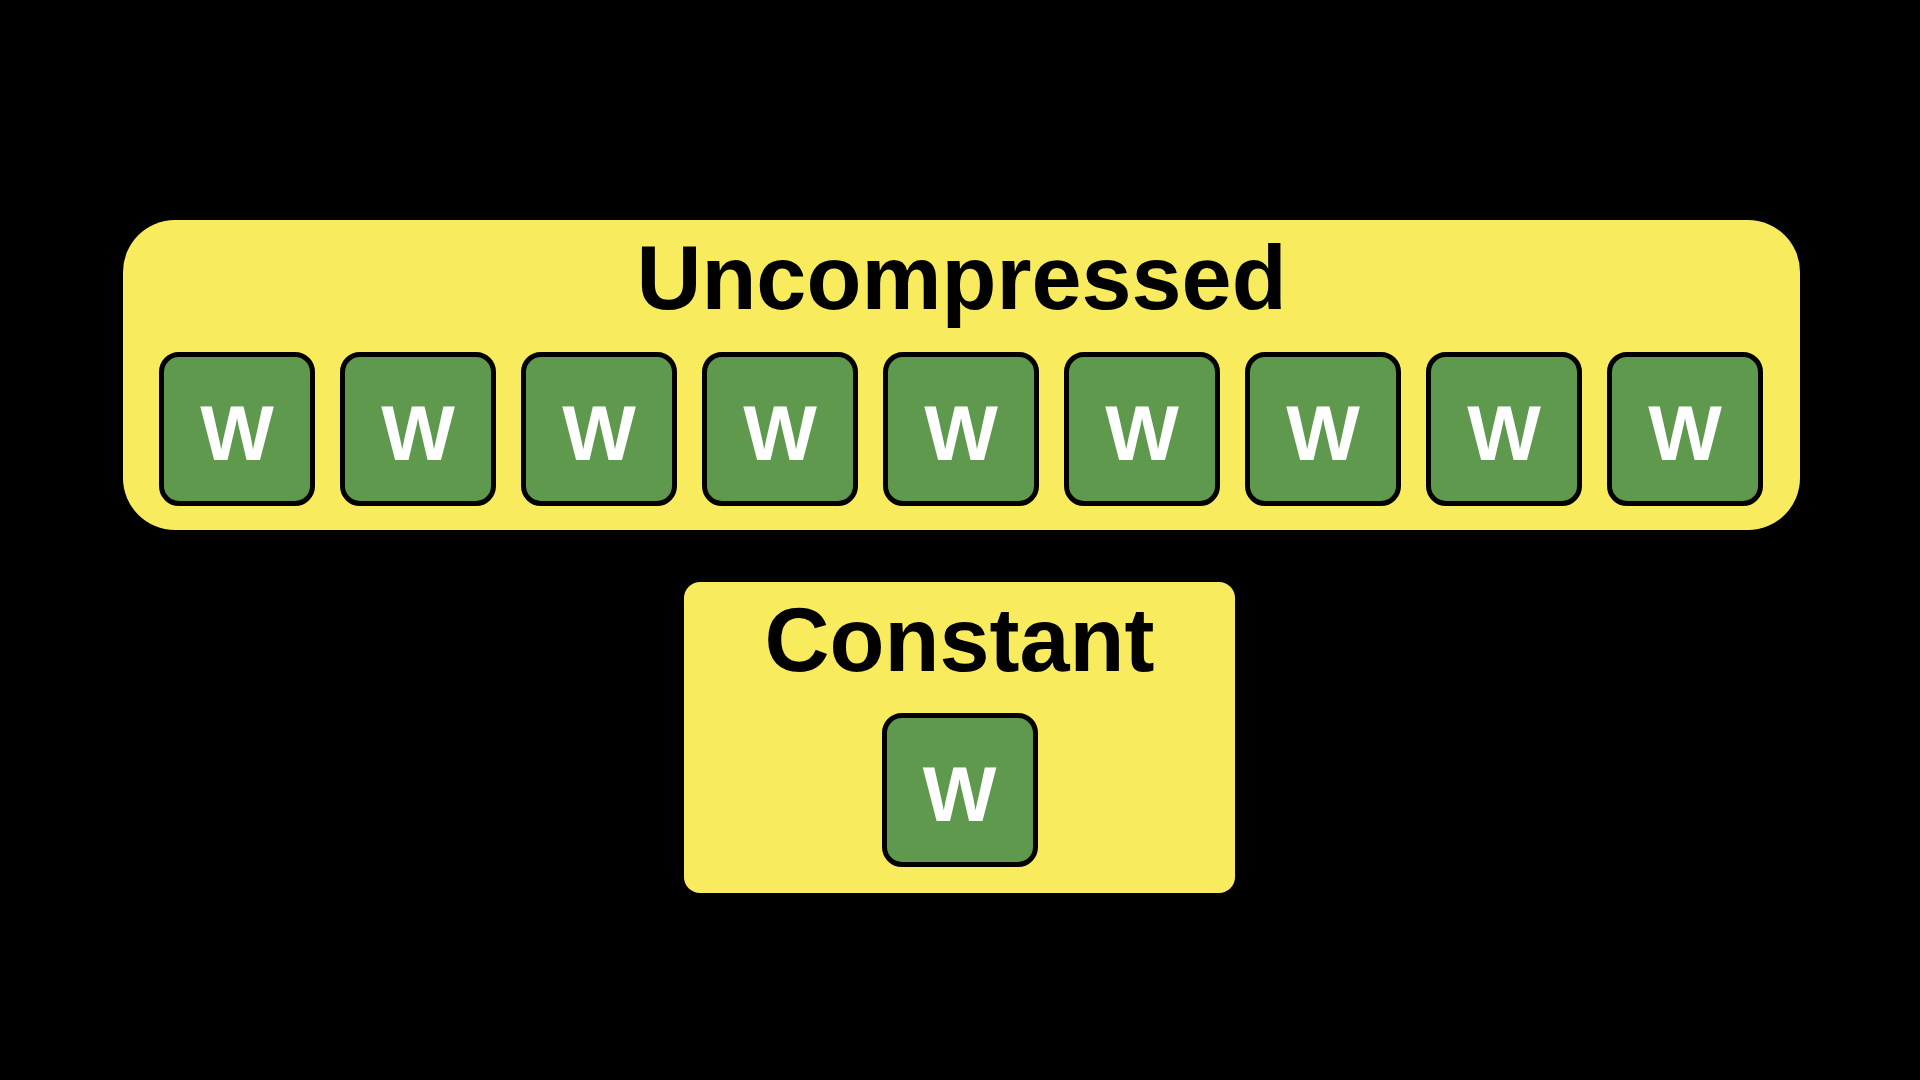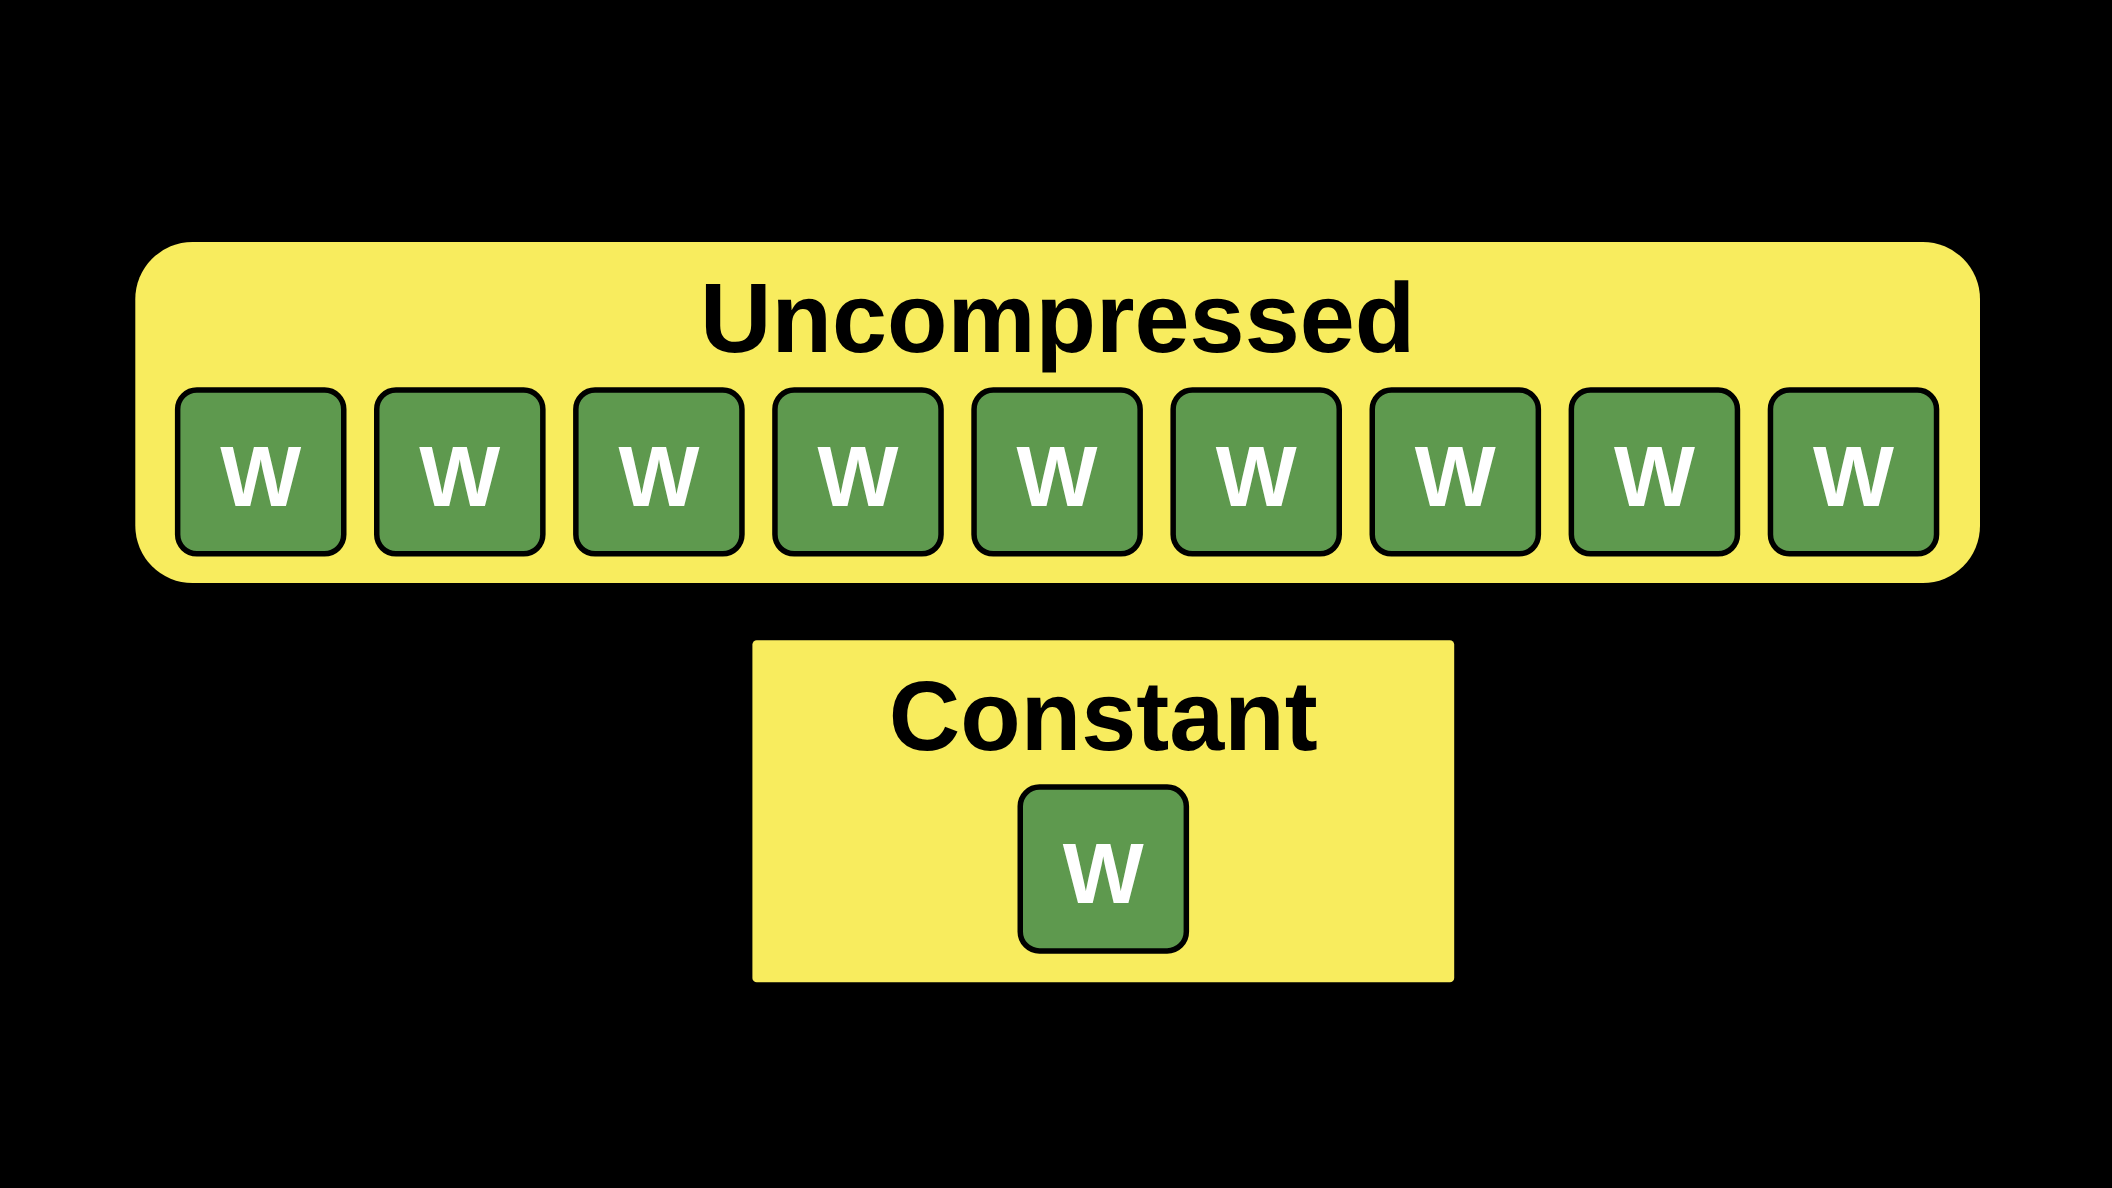--- a/index.html
+++ b/index.html
@@ -25,30 +25,30 @@
   .box-uncompressed {
     left: 123px;
     top: 220px;
     width: 1677px;
     height: 310px;
     border-radius: 52px;
   }
   .box-constant {
     left: 684px;
     top: 582px;
-    width: 638px;
+    width: 551px;
     height: 311px;
-    border-radius: 4px;
+    border-radius: 16px;
   }
   .box-title {
     position: absolute;
     left: 0;
     right: 0;
     top: 13px;
-    margin: 12px;
+    margin: 0;
     text-align: center;
     font-size: 90px;
     line-height: 1;
     font-weight: bold;
     letter-spacing: 0;
     color: var(--title-color, #000);
     white-space: nowrap;
   }
   .tile-row {
     position: absolute;

